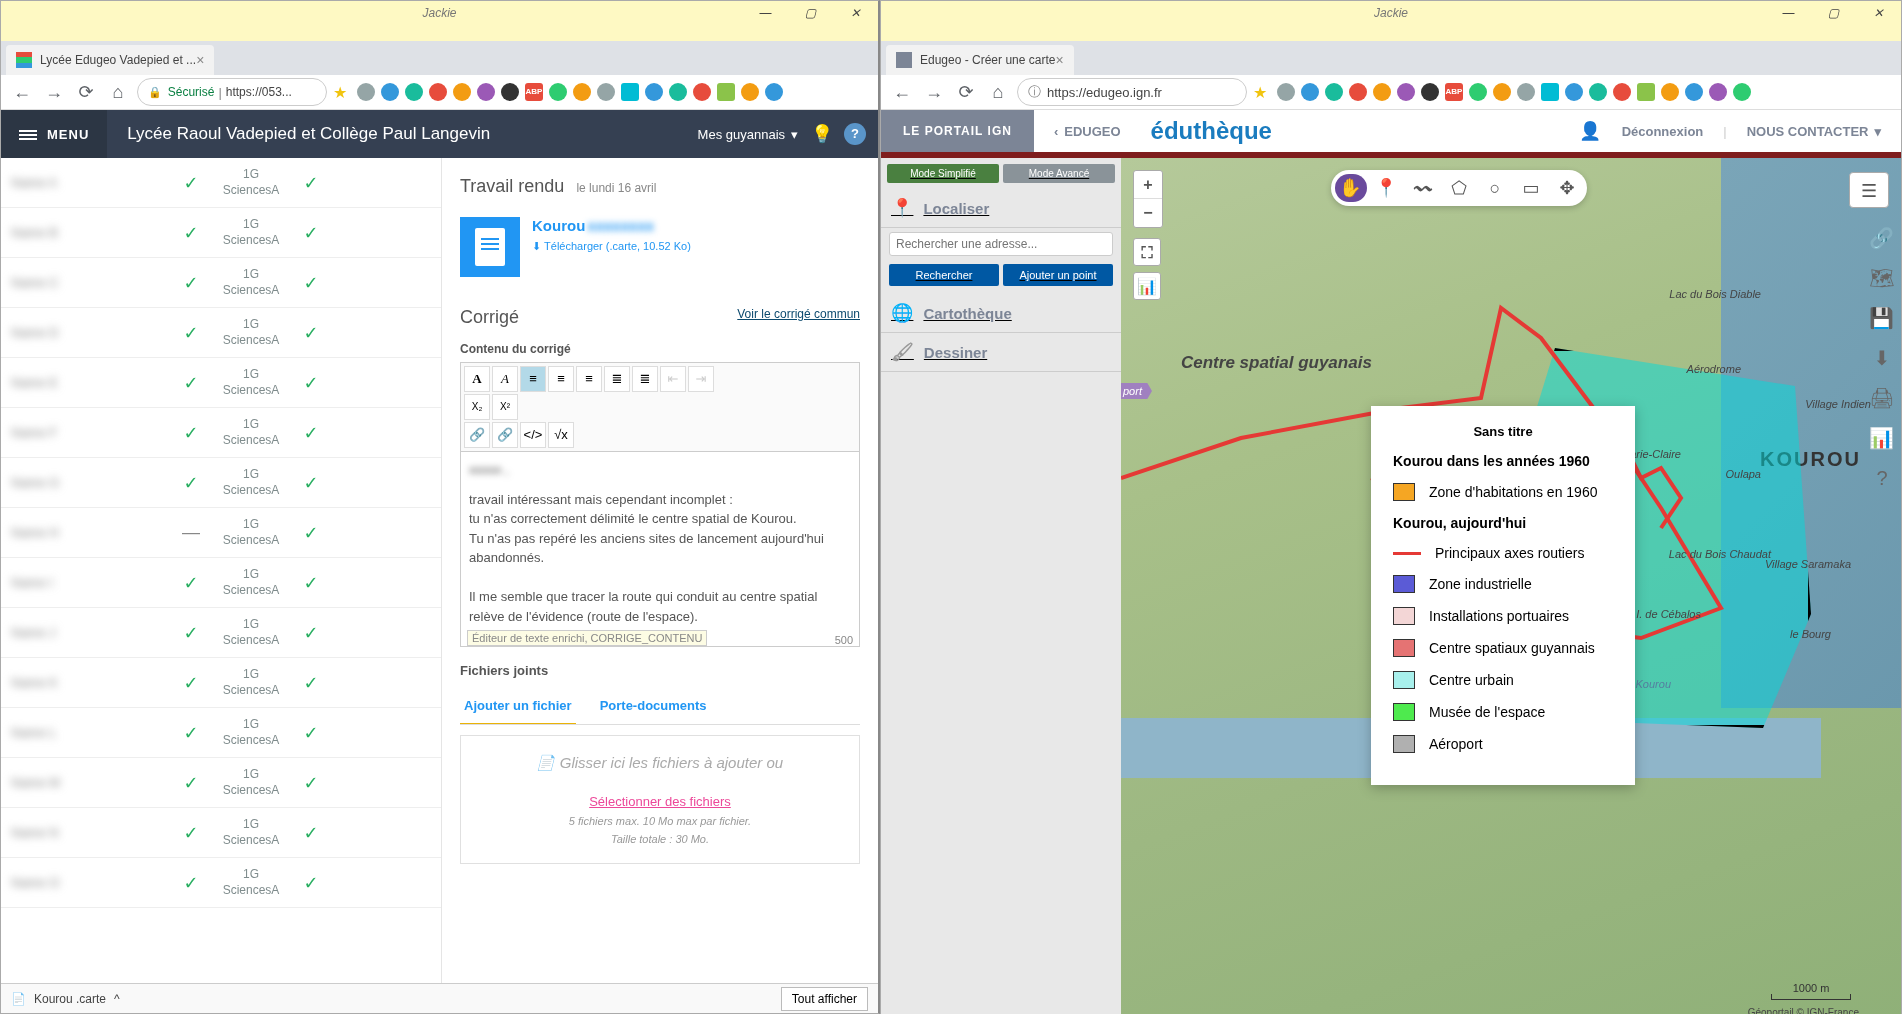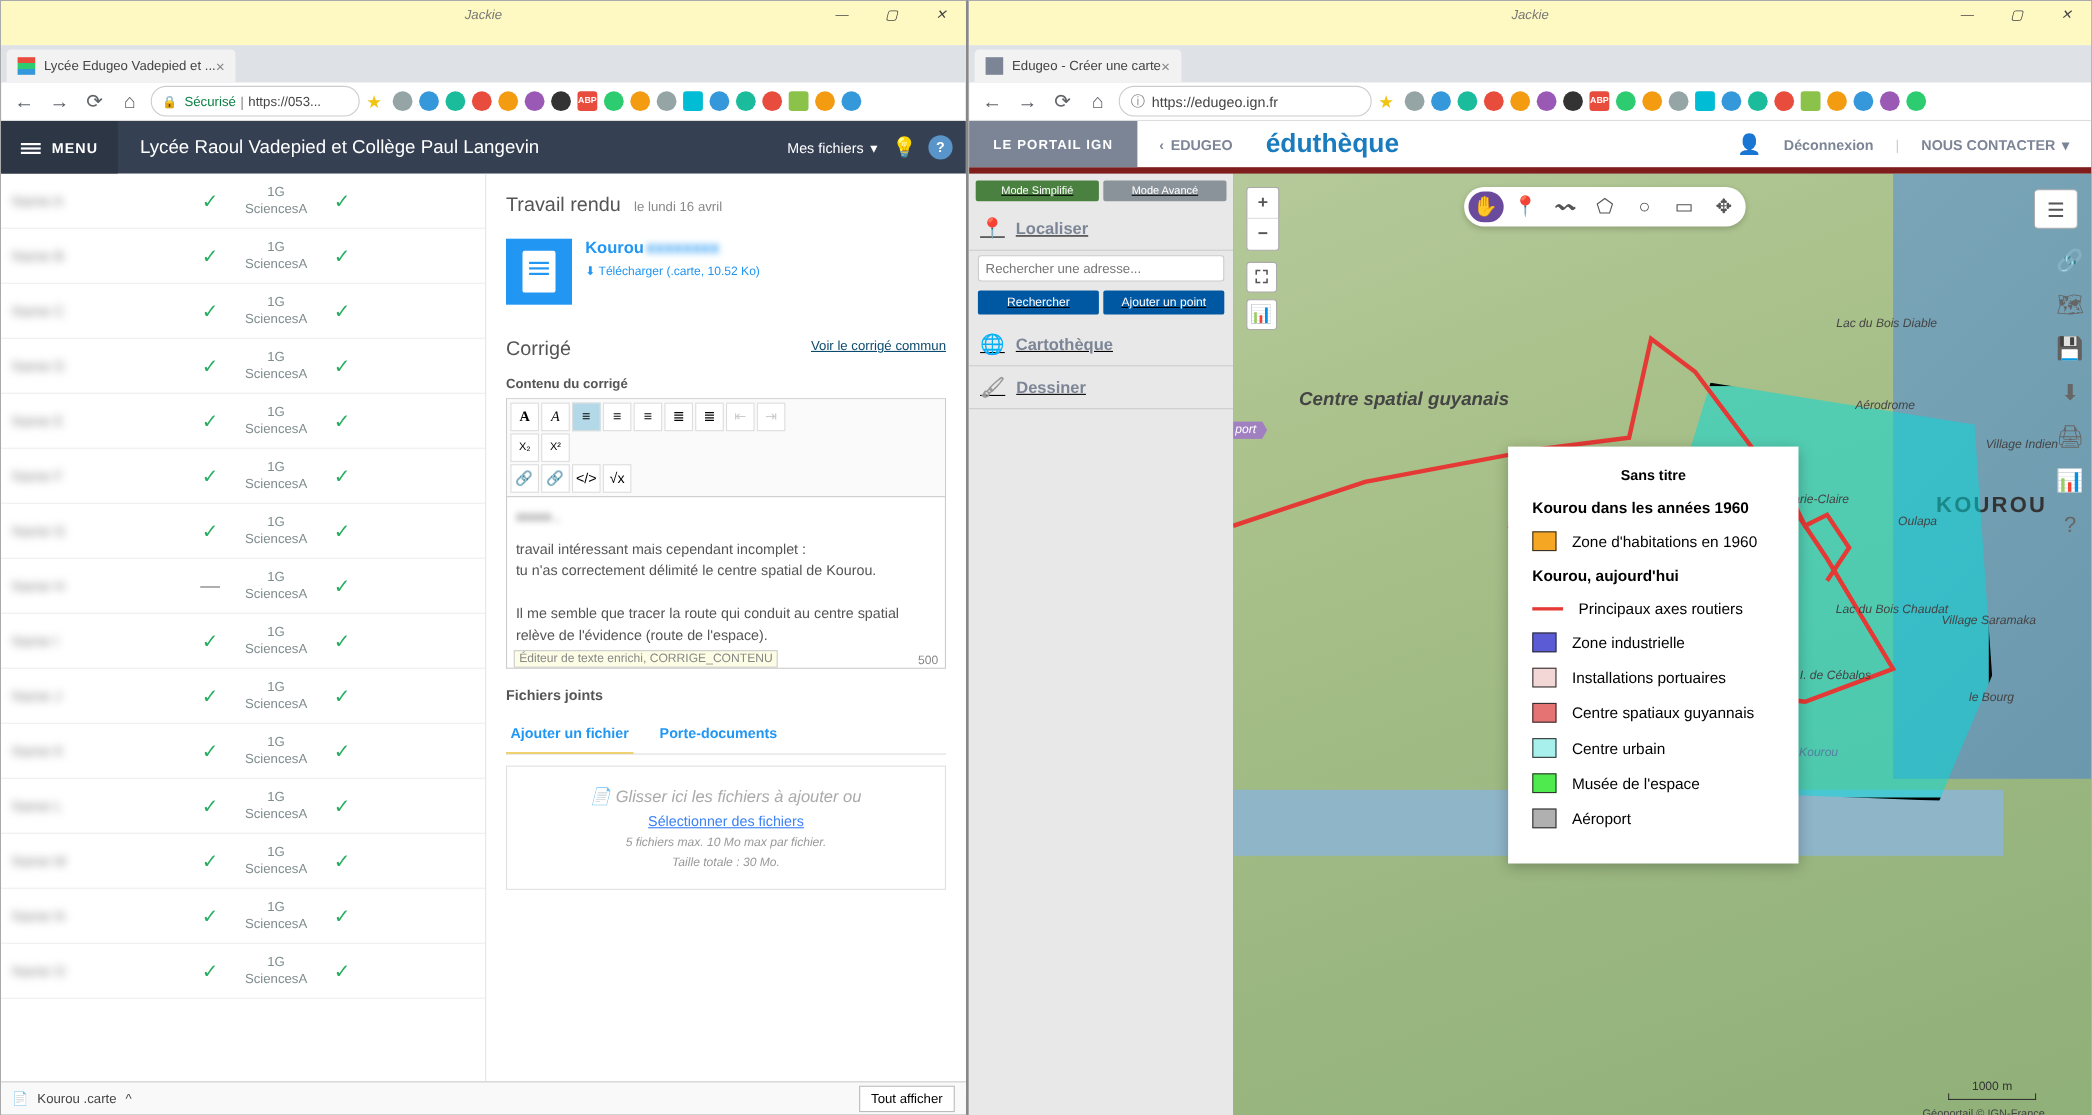--- a/index.html
+++ b/index.html
@@ -73,21 +73,21 @@
 .tbtn.active { background: #b3d9e8; }
 .tbtn.disabled { color: #ccc; }
 .editor-content { padding: 8px; font-size: 13px; color: #555; line-height: 1.5; min-height: 140px; position: relative; }
 .editor-footer { text-align: right; font-size: 11px; color: #888; padding-right: 6px; position: relative; }
 .editor-tooltip { position: absolute; left: 6px; bottom: 0; background: #fdfce4; border: 1px solid #ccc; font-size: 11px; padding: 1px 4px; }
 .attach-section { margin-top: 16px; }
 .attach-tabs { display: flex; gap: 20px; border-bottom: 1px solid #ddd; margin: 10px 0; }
 .atab { padding: 10px 4px; font-size: 13px; color: #2196f3; font-weight: bold; cursor: pointer; }
 .atab.active { border-bottom: 1px solid #eab308; }
 .drop-zone { border: 1px solid #e0e0e0; padding: 18px; text-align: center; color: #aaa; font-size: 15px; font-style: italic; }
-.drop-zone a { color: #3b82f6; display: block; margin-top: 6px; font-style: normal; font-size: 13px; }
+.drop-zone a { color: #ec4899; display: block; margin-top: 22px; font-style: normal; font-size: 13px; }
 .drop-zone .hint { font-size: 11px; color: #999; margin-top: 6px; font-style: italic; }
 .task-bar { position: absolute; bottom: 0; left: 0; right: 0; height: 30px; background: #f9f9f9; border-top: 1px solid #ccc; display: flex; align-items: center; padding: 0 10px; justify-content: space-between; }
 .dlfile { font-size: 12px; color: #444; display: flex; align-items: center; gap: 8px; }
 .tout-btn { border: 1px solid #bbb; padding: 4px 10px; background: #fff; font-size: 12px; cursor: pointer; }
 
 
 .ign-header { height: 48px; display: flex; align-items: center; border-bottom: 6px solid #7f1d1d; }
 .portail { padding: 0 22px; background: #7c8596; color: #fff; height: 100%; display: flex; align-items: center; font-size: 12px; font-weight: bold; letter-spacing: 1px; }
 .back-edugeo { padding: 0 20px; color: #7c8596; font-weight: bold; font-size: 13px; display: flex; align-items: center; gap: 6px; }
 .edu-logo { font-size: 24px; font-weight: bold; color: #1a7cbf; padding: 0 10px; }
@@ -206,21 +206,21 @@
       <div class="menu-btn">
         <div class="hamburger">
             <div></div>
             <div></div>
             <div></div>
           </div>
         <span>MENU</span>
       </div>
       <div class="school-name">Lycée Raoul Vadepied et Collège Paul Langevin</div>
       <div class="portals">
-        <span>Mes fichiers</span>
+        <span>Mes guyannais</span>
         <span>▾</span>
       </div>
       <div class="help-icons">
         <span class="bulb">💡</span>
         <div class="qmark">?</div>
       </div>
     </div>
     <div class="app-body">
       <div class="student-list" id="student-list">
           <div class="srow">
@@ -350,20 +350,21 @@
             <div style="flex-basis:100%"></div>
             <div class="tbtn" style="color:#2196f3">🔗</div>
             <div class="tbtn disabled">🔗</div>
             <div class="tbtn">&lt;/&gt;</div>
             <div class="tbtn">√x</div>
           </div>
           <div class="editor-content">
             <div style="filter:blur(3px);margin-bottom:10px">xxxxx ,</div>
             <div>travail intéressant mais cependant incomplet :</div>
             <div>tu n'as correctement délimité le centre spatial de Kourou.</div>
+            <div>Tu n'as pas repéré les anciens sites de lancement aujourd'hui abandonnés.</div>
             <br>
             <div>Il me semble que tracer la route qui conduit au centre spatial relève de l'évidence (route de l'espace).</div>
           </div>
           <div class="editor-footer">
             <span class="editor-tooltip">Éditeur de texte enrichi, CORRIGE_CONTENU</span>
             <span>500</span>
           </div>
         </div>
         <div class="attach-section">
           <div class="label-small" style="font-size:13px">Fichiers joints</div>

